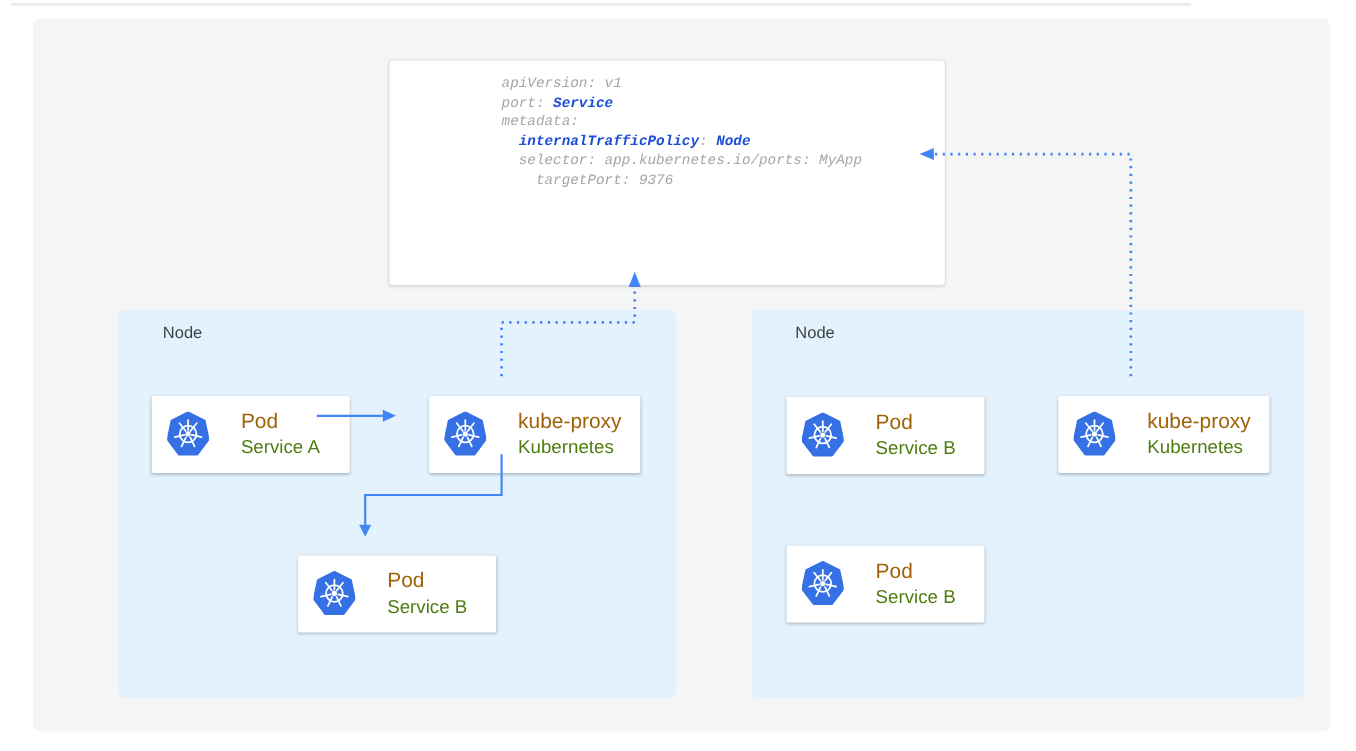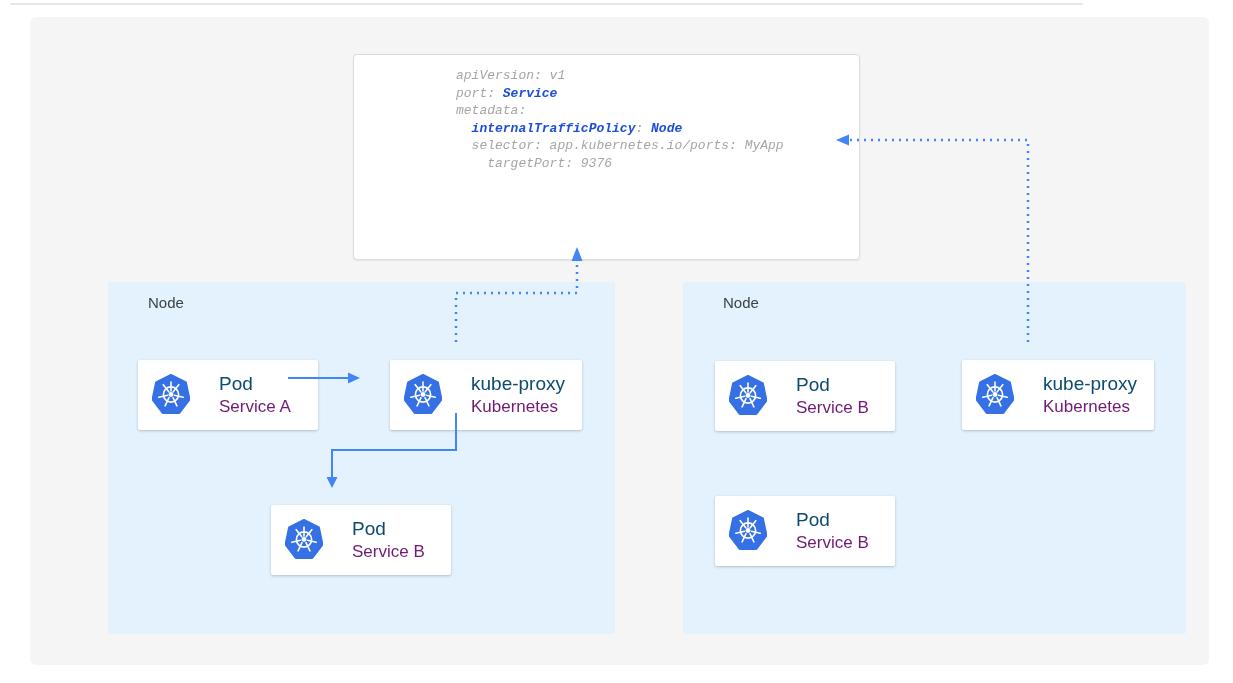--- a/index.html
+++ b/index.html
@@ -54,22 +54,22 @@
   .card {
     position: absolute;
     width: 180px; height: 70px;
     background: #ffffff; border-radius: 2px;
     box-shadow: 0 1px 3px rgba(0,0,0,0.22);
     display: flex; align-items: center;
     padding-left: 14px;
   }
   .card .k8s-icon { flex: 0 0 auto; width: 38px; height: 42px; }
   .card .card-text { margin-left: 29px; }
-  .card-title    { font-size: 19px; color: #0c4a6e; line-height: 24px; }
-  .card-subtitle { font-size: 17px; color: #701a75; line-height: 22px; }
+  .card-title    { font-size: 19px; color: #a16207; line-height: 24px; }
+  .card-subtitle { font-size: 17px; color: #4d7c0f; line-height: 22px; }
   
   #pod-service-a        { left: 30px;  top: 78px; }
   #kube-proxy-left      { left: 282px; top: 78px; width: 192px; }
   #pod-service-b-left   { left: 163px; top: 223px; }
   #pod-service-b-top    { left: 32px;  top: 79px; }
   #kube-proxy-right     { left: 279px; top: 78px; width: 192px; }
   #pod-service-b-bottom { left: 32px;  top: 214px; }
   
   .edges {
     position: absolute; left: 0; top: 0;

